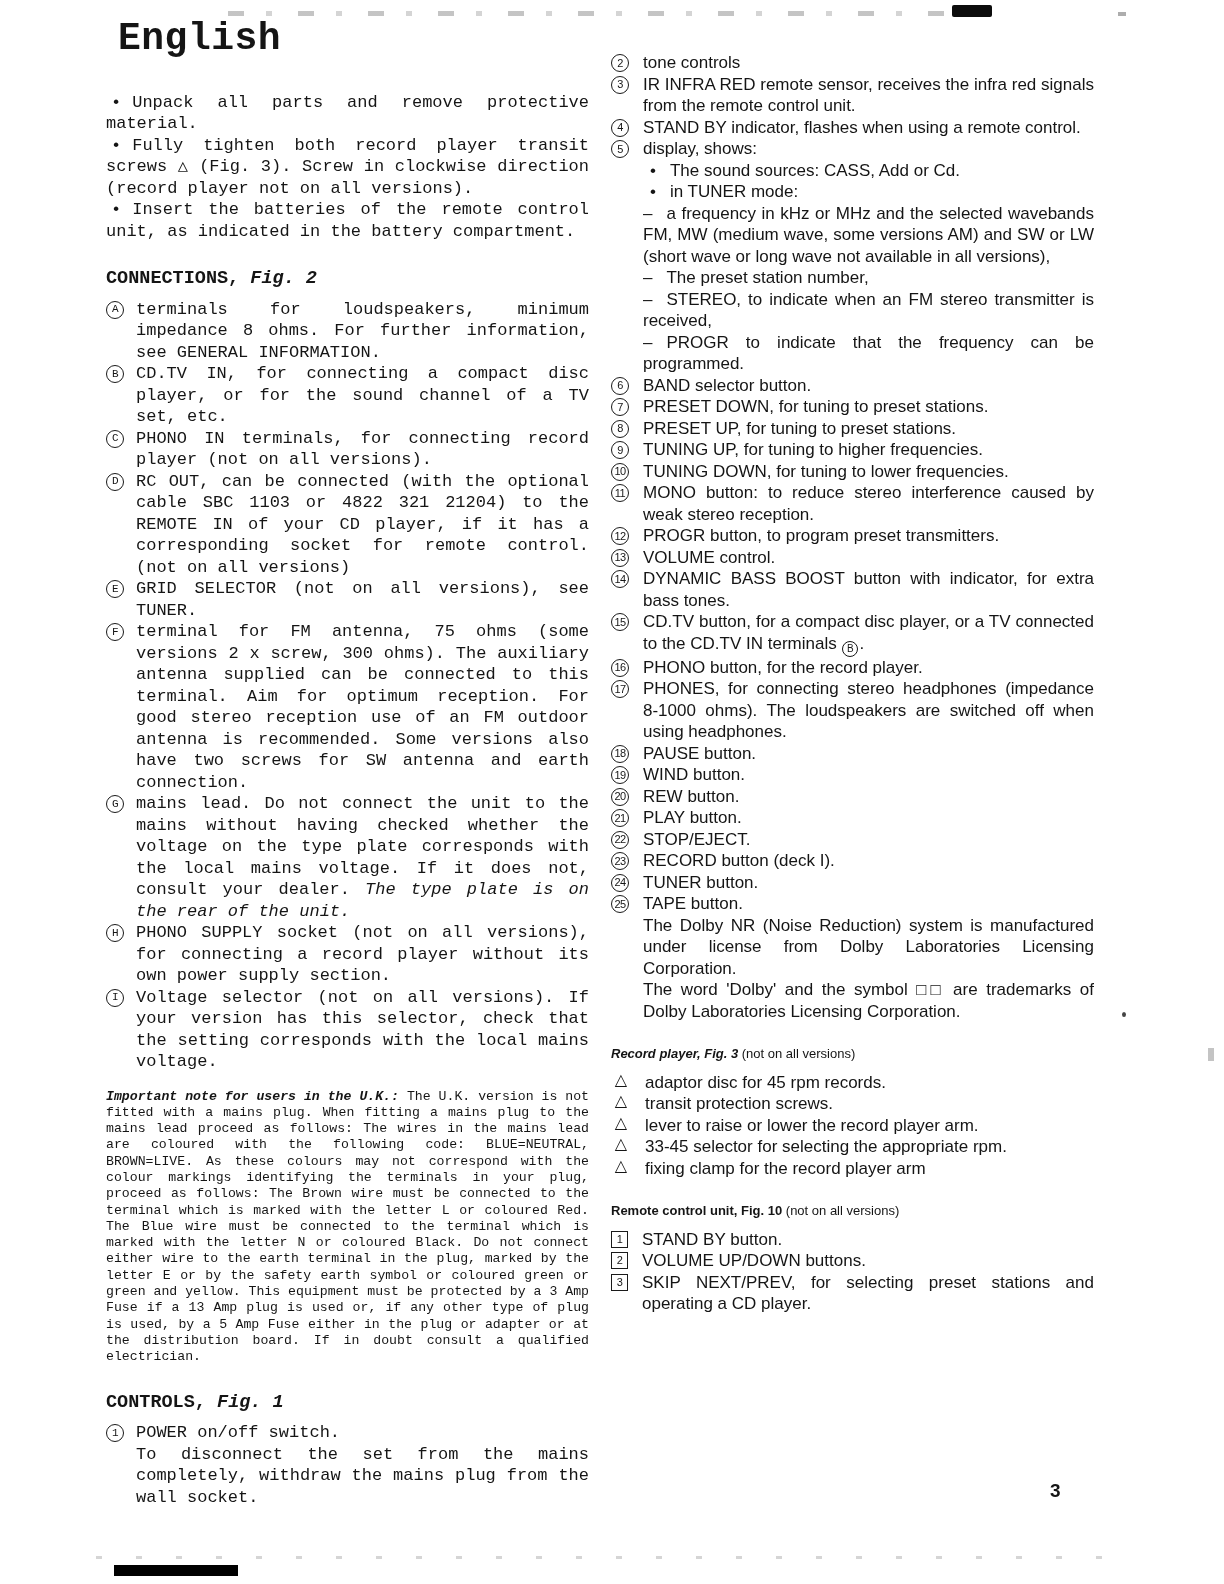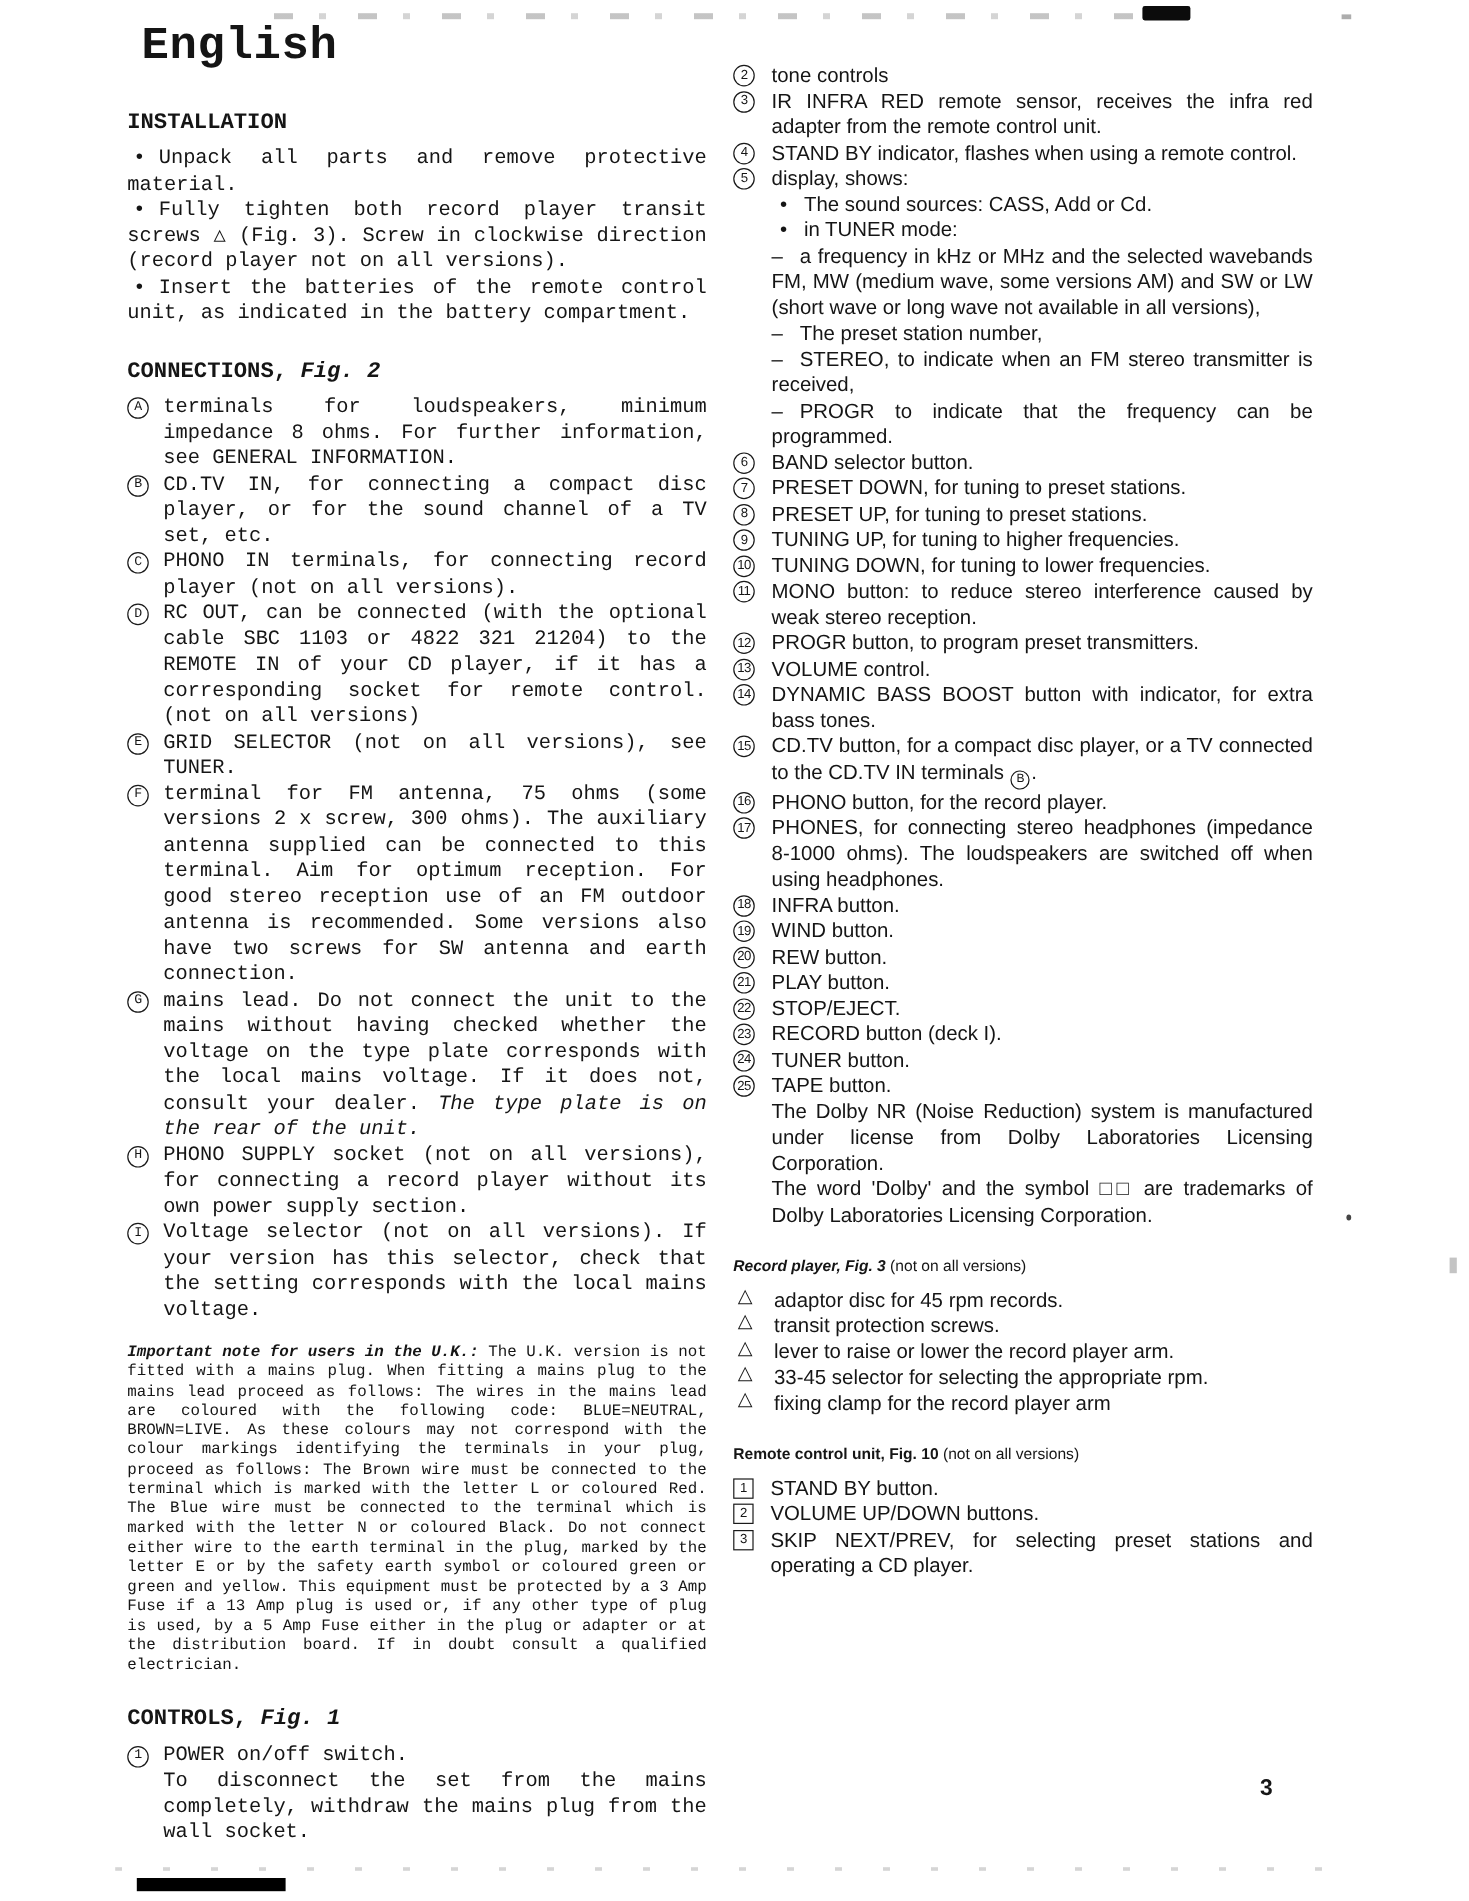--- a/index.html
+++ b/index.html
@@ -146,21 +146,20 @@
   <div class="art art-topblob"></div>
   <div class="art art-topdot"></div>
   <div class="art art-bottombar"></div>
   <div class="art art-bottomline"></div>
   <div class="art art-dot1"></div>
   <div class="art art-dot2"></div>
 
   <div class="col left">
     <h1 class="doc-title">English</h1>
 
-    <h2 class="section first">INSTALLATION</h2>
     <div class="list">
 
         <div class="item bullet">
           <span class="marker">•</span><span class="text"><span>Unpack all parts and remove protective material.</span></span>
         </div>
 
         <div class="item bullet">
           <span class="marker">•</span><span class="text"><span>Fully tighten both record player transit screws △ (Fig. 3). Screw in clockwise direction (record player not on all versions).</span></span>
         </div>
 
@@ -235,21 +234,21 @@
   <div class="col right">
     <div class="list">
 
         <div class="item cn">
           <span class="marker">2</span>
           <span class="text"><span>tone controls</span></span>
         </div>
 
         <div class="item cn">
           <span class="marker">3</span>
-          <span class="text"><span>IR INFRA RED remote sensor, receives the infra red adapter from the remote control unit.</span></span>
+          <span class="text"><span>IR INFRA RED remote sensor, receives the infra red signals from the remote control unit.</span></span>
         </div>
 
         <div class="item cn">
           <span class="marker">4</span>
           <span class="text"><span>STAND BY indicator, flashes when using a remote control.</span></span>
         </div>
 
         <div class="item cn">
           <span class="marker">5</span>
           <span class="text"><span>display, shows:</span></span>
@@ -334,21 +333,21 @@
           <span class="text"><span>PHONO button, for the record player.</span></span>
         </div>
 
         <div class="item cn">
           <span class="marker">17</span>
           <span class="text"><span>PHONES, for connecting stereo headphones (impedance 8-1000 ohms). The loudspeakers are switched off when using headphones.</span></span>
         </div>
 
         <div class="item cn">
           <span class="marker">18</span>
-          <span class="text"><span>INFRA button.</span></span>
+          <span class="text"><span>PAUSE button.</span></span>
         </div>
 
         <div class="item cn">
           <span class="marker">19</span>
           <span class="text"><span>WIND button.</span></span>
         </div>
 
         <div class="item cn">
           <span class="marker">20</span>
           <span class="text"><span>REW button.</span></span>

